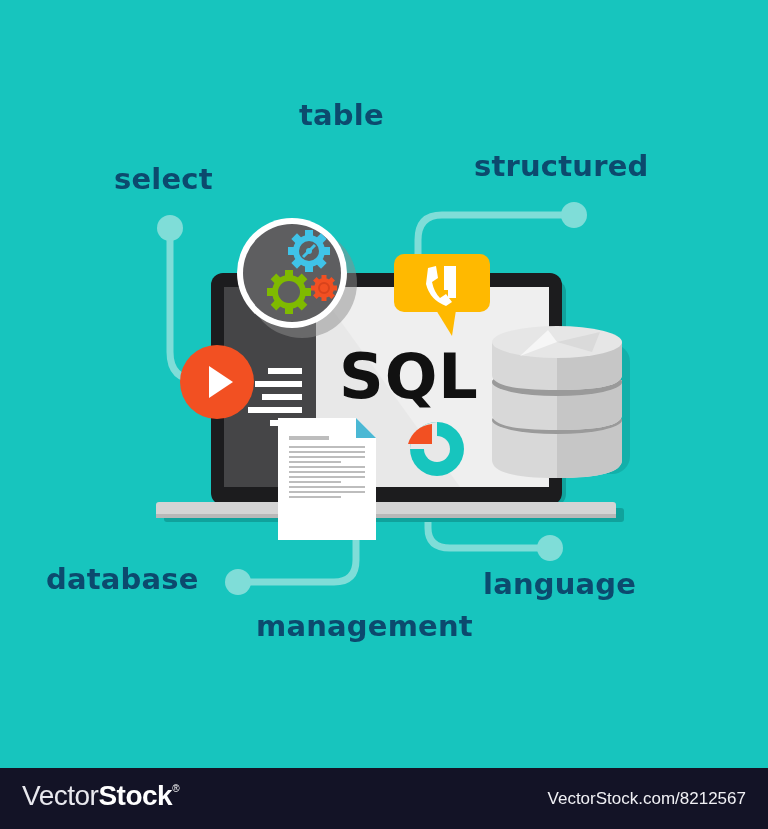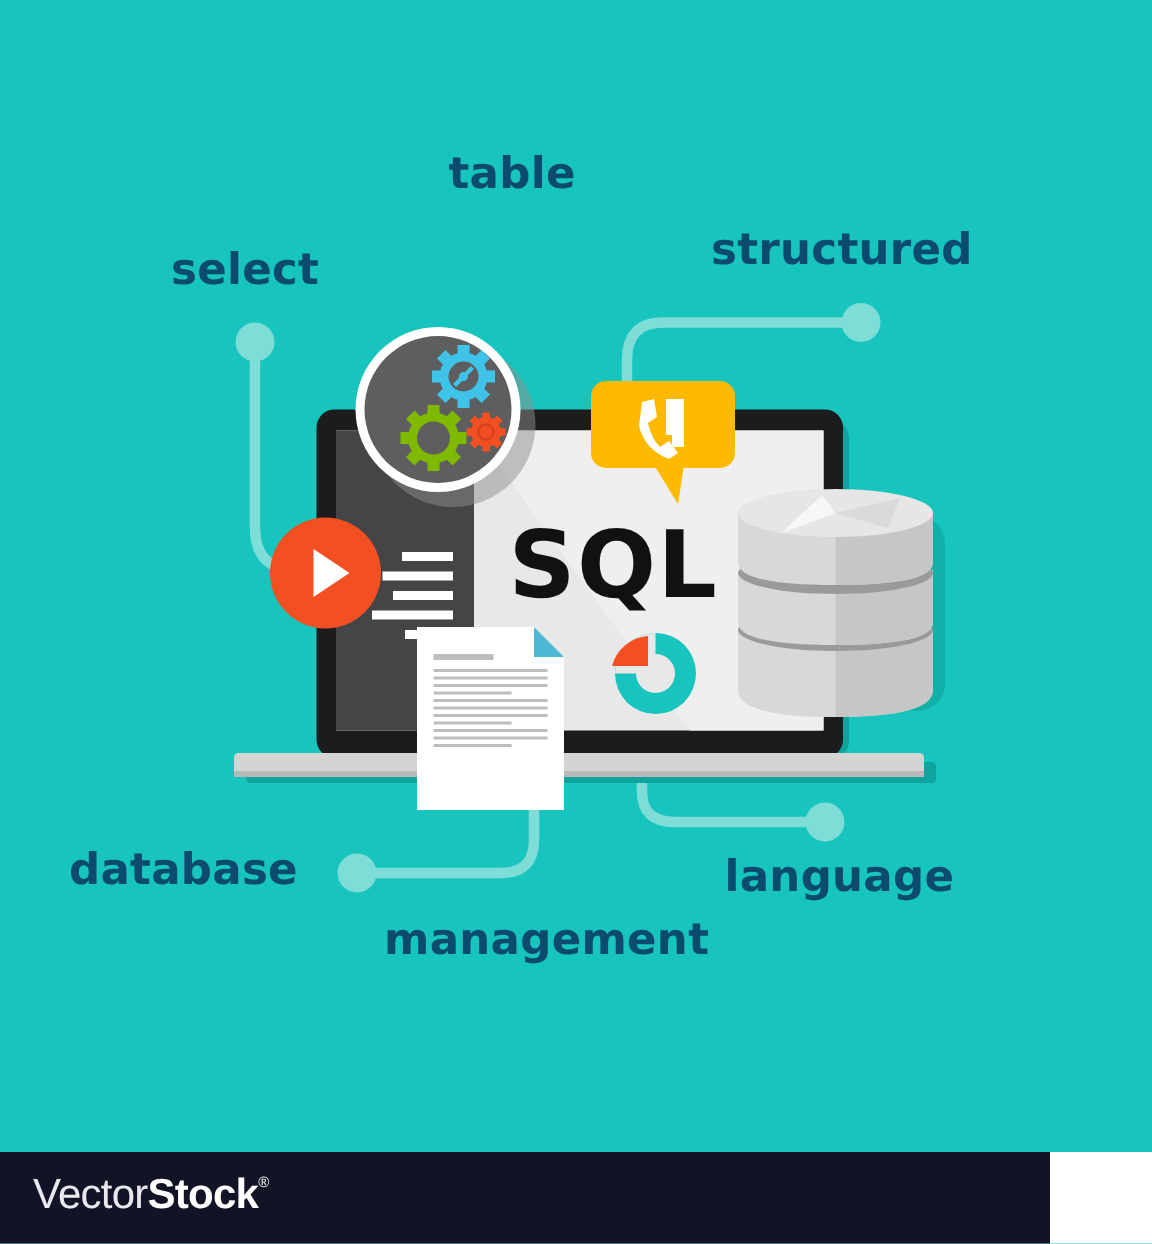--- a/index.html
+++ b/index.html
@@ -1,21 +1,21 @@
 <!DOCTYPE html>
 <html><head>
 <meta charset="utf-8">
 <style>
   html, body { margin:0; padding:0; }
   body { width:768px; height:829px; position:relative; overflow:hidden; font-family:"DejaVu Sans", sans-serif; }
   .stage { position:absolute; left:0; top:0; width:768px; height:768px; background:#17C5BE; overflow:hidden; }
   .word { position:absolute; color:#0c4a6e; font-family:"DejaVu Sans", sans-serif; font-weight:bold; font-size:29px; letter-spacing:0.2px; white-space:nowrap; line-height:1; }
   svg.art { position:absolute; left:0; top:0; }
   .sql-text { position:absolute; font-family:"DejaVu Sans", sans-serif; font-weight:bold; color:#111; font-size:62px; letter-spacing:1px; line-height:1; }
-  .footer { position:absolute; left:0; top:768px; width:700px; height:61px; background:#131326; }
+  .footer { position:absolute; left:0; top:768px; width:768px; height:61px; background:#131326; }
   .brand { position:absolute; left:22px; top:14px; color:#fff; font-family:"Liberation Sans", sans-serif; font-size:28px; line-height:1; letter-spacing:-0.5px; }
   .brand .light { font-weight:normal; color:#e8e8ee; }
   .brand .bold { font-weight:bold; }
   .brand sup { font-size:10px; vertical-align:top; position:relative; top:2px; }
   .brand-url { position:absolute; right:22px; top:22px; color:#f0f0f4; font-family:"Liberation Sans", sans-serif; font-size:17px; line-height:1; }
 </style>
 </head>
 <body>
 
 <div class="stage">
@@ -169,13 +169,14 @@
   <div class="word" style="left:114px; top:165px;">select</div>
   <div class="word" style="left:46px; top:565px;">database</div>
   <div class="word" style="left:256px; top:612px;">management</div>
   <div class="word" style="left:483px; top:570px;">language</div>
 </div>
 
 <div class="footer">
   <div class="brand">
     <span class="light">Vector</span><span class="bold">Stock</span><sup>®</sup>
   </div>
+  <div class="brand-url">VectorStock.com/8212567</div>
 </div>
 
 </body></html>

